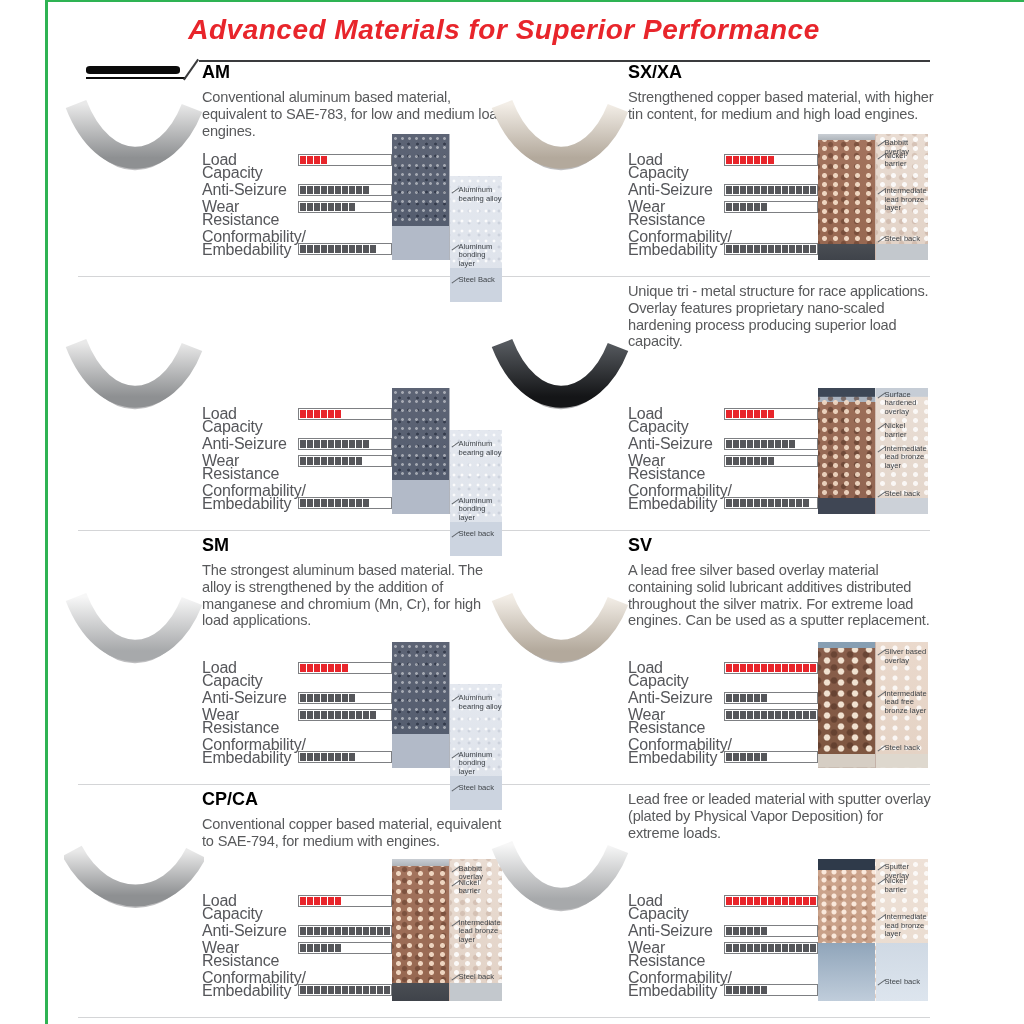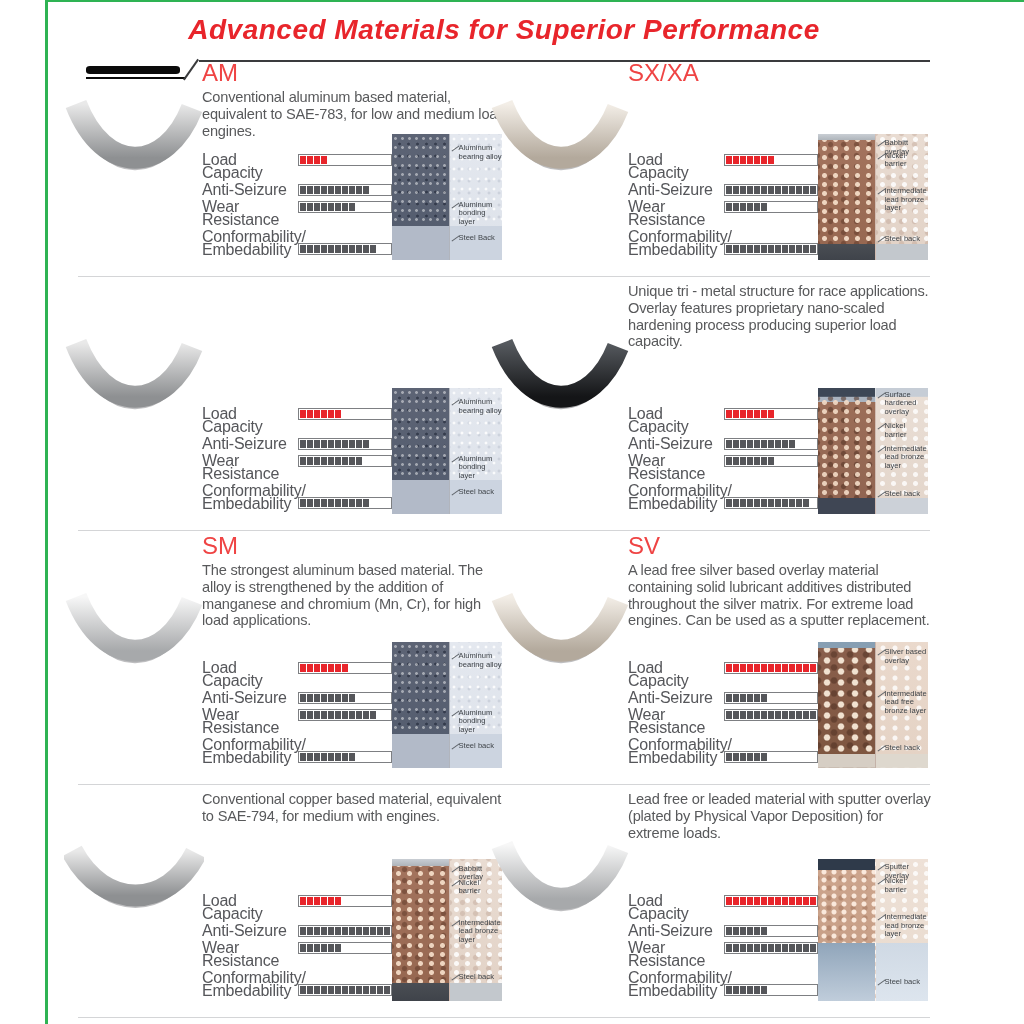--- a/index.html
+++ b/index.html
@@ -24,21 +24,21 @@
   .content{position:absolute;left:78px;top:58px;width:852px;}
   .row{display:flex;gap:0;border-bottom:1px solid #d4d5d7;position:relative;}
   .row1{height:218px;} .row2{height:253px;} .row3{height:253px;} .row4{height:232px;border-bottom:1px solid #d4d5d7;}
   .card{position:relative;width:426px;flex:0 0 426px;}
   .card.right{margin-left:0;}
 
   .shell{position:absolute;left:-14px;top:26px;width:140px;height:112px;}
   .row2 .shell,.row3 .shell{top:46px;}
   .row4 .shell{top:40px;}
 
-  .mhead{margin:4px 0 0 124px;font-size:24px;line-height:21px;font-weight:normal;color:#ef4444;}
+  .mhead{margin:4px 0 0 124px;font-size:18px;line-height:21px;font-weight:bold;color:#000000;}
   .mdesc{margin:6px 0 0 124px;width:306px;font-size:14.6px;line-height:16.8px;letter-spacing:-0.2px;color:#58595b;}
 
   .ratings{position:absolute;left:124px;bottom:16px;width:192px;}
   .rrow{display:flex;margin-bottom:4px;}
   .rlabel{width:96px;flex:0 0 96px;font-size:16px;line-height:13px;color:#55565a;letter-spacing:-0.2px;}
   .rlabel span{display:block;}
   .bar{display:flex;box-sizing:border-box;width:94px;height:12px;margin-top:1px;
        border:1px solid #7d7f82;background:#fff;padding:1px;}
   .seg{flex:1;margin-right:1px;display:block;}
   .seg:last-child{margin-right:0;}
@@ -57,21 +57,21 @@
 
   .fig-aluminum .fleft{background:
     linear-gradient(#b2bac8,#b2bac8) left bottom/100% 27% no-repeat,
     radial-gradient(circle, rgba(255,255,255,.45) 1px, transparent 1.8px) 0 0/7px 9px repeat,
     radial-gradient(circle, rgba(18,24,40,.5) 1px, transparent 1.8px) 3px 4px/9px 12px repeat,
     linear-gradient(#5d6475,#525b6d);}
   .fig-aluminum .fright{background:
     linear-gradient(#ccd4e0,#ccd4e0) left bottom/100% 27% no-repeat,
     radial-gradient(circle, rgba(255,255,255,.85) 1px, transparent 1.8px) 0 0/8px 10px repeat,
     radial-gradient(circle, rgba(90,100,125,.15) 1px, transparent 1.9px) 4px 5px/10px 12px repeat,
-    linear-gradient(#e4e8ef,#dde2ea);}
+    linear-gradient(#e4e8ef,#dde2ea); margin-top: 42px;}
   .fig-aluminum .lbl1{top:8%;} .fig-aluminum .lbl2{top:53%;} .fig-aluminum .lbl3{top:79%;}
 
   .fig-babbitt .fleft{background:
     linear-gradient(#c9ced4,#aeb4ba) left top/100% 5% no-repeat,
     linear-gradient(#4a4e54,#3f434a) left bottom/100% 13% no-repeat,
     radial-gradient(circle, rgba(243,219,198,.95) 2px, transparent 3px) 1px 1px/11px 9px repeat,
     radial-gradient(circle, rgba(96,58,41,.55) 2px, transparent 3.2px) 6px 5px/13px 11px repeat,
     linear-gradient(#a4745e,#95664f);}
   .fig-babbitt .fright{background:
     linear-gradient(#c3c8cd,#c3c8cd) left bottom/100% 13% no-repeat,
@@ -246,20 +246,21 @@
         </div>
       </figure>
     </section>
 
     <section class="card right">
       <svg class="shell" viewBox="0 0 140 112">
         <path d="M12,20 C40,92 102,90 128,24" fill="none" stroke="rgba(40,40,45,.3)" stroke-width="5" transform="translate(0,10)"></path>
         <path d="M12,20 C40,92 102,90 128,24" fill="none" stroke="url(#g-warm)" stroke-width="22"></path>
       </svg>
       <h2 class="mhead">SX/XA</h2>
+      <p class="mdesc">Strengthened copper based material, with higher tin content, for medium and high load engines.</p>
       <div class="ratings">
         <div class="rrow">
           <span class="rlabel">Load Capacity</span>
           <span class="bar">
               <i class="seg segr"></i>
               <i class="seg segr"></i>
               <i class="seg segr"></i>
               <i class="seg segr"></i>
               <i class="seg segr"></i>
               <i class="seg segr"></i>
@@ -722,20 +723,21 @@
     </section>
   </div>
 
   <div class="row row4">
 
     <section class="card">
       <svg class="shell" viewBox="0 0 140 112">
         <path d="M8,26 C40,86 104,84 132,28" fill="none" stroke="rgba(40,40,45,.3)" stroke-width="5" transform="translate(0,10)"></path>
         <path d="M8,26 C40,86 104,84 132,28" fill="none" stroke="url(#g-mid)" stroke-width="22"></path>
       </svg>
+      <h2 class="mhead">CP/CA</h2>
       <p class="mdesc">Conventional copper based material, equivalent to SAE-794, for medium with engines.</p>
       <div class="ratings">
         <div class="rrow">
           <span class="rlabel">Load Capacity</span>
           <span class="bar">
               <i class="seg segr"></i>
               <i class="seg segr"></i>
               <i class="seg segr"></i>
               <i class="seg segr"></i>
               <i class="seg segr"></i>

